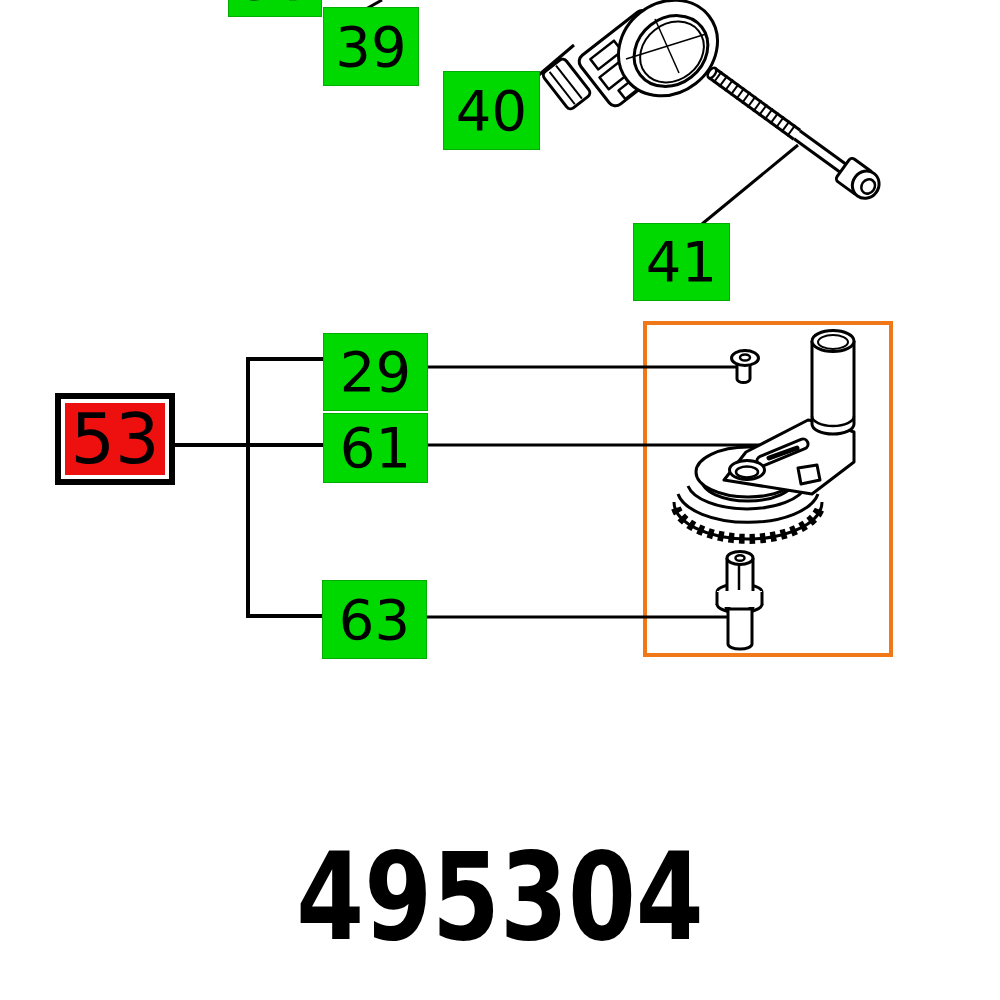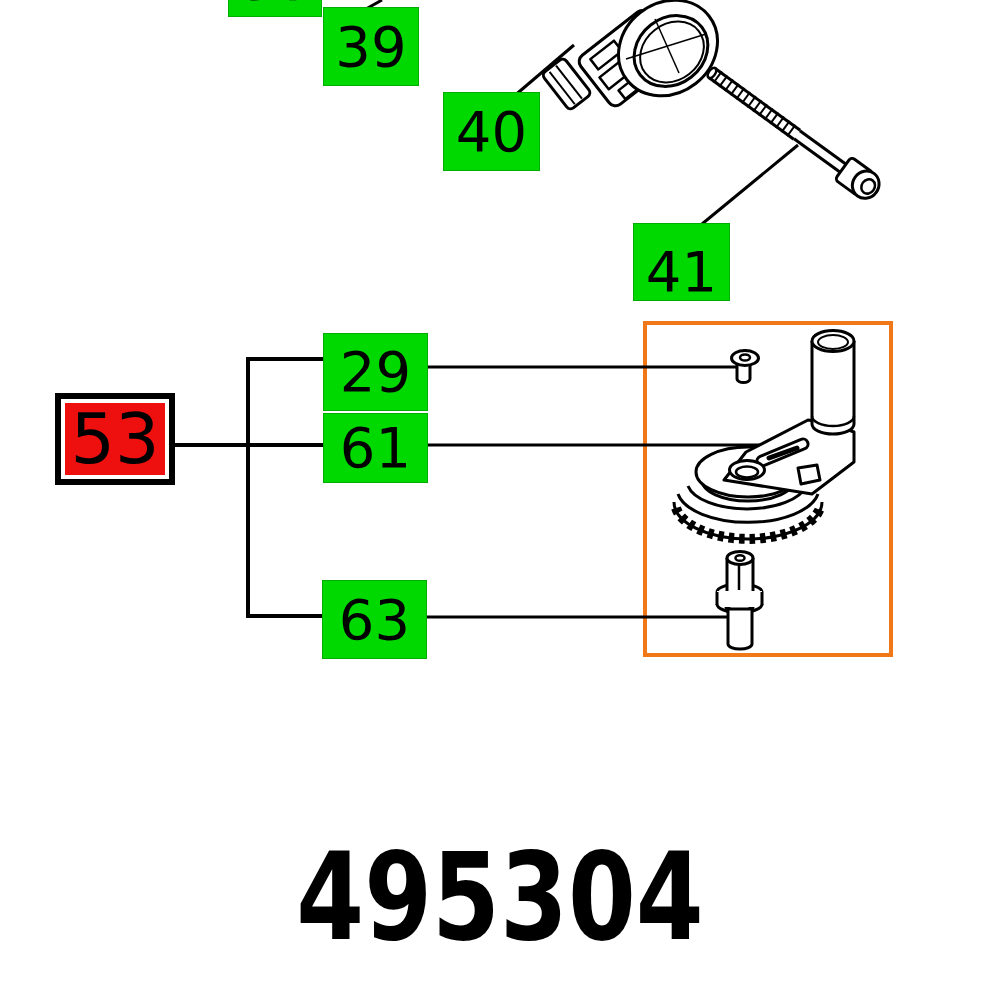--- a/index.html
+++ b/index.html
@@ -145,24 +145,24 @@
       <ellipse cx="740" cy="558" rx="4.5" ry="2.8" fill="none" stroke-width="2.5"></ellipse>
     </g>
   </svg>
 
   <div class="glabel" style="left:228px;top:-58px;width:94px;height:75px;">
     <span>38</span>
   </div>
   <div class="glabel" style="left:323px;top:7px;width:96px;height:79px;">
     <span>39</span>
   </div>
-  <div class="glabel" style="left:443px;top:92px;width:97px;height:79px;">
+  <div class="glabel" style="left:443px;top:71px;width:97px;height:79px;">
     <span>40</span>
   </div>
-  <div class="glabel" style="left:633px;top:223px;width:97px;height:78px;align-items:flex-end;">
+  <div class="glabel" style="left:633px;top:223px;width:97px;height:78px;">
     <span>41</span>
   </div>
   <div class="glabel" style="left:323px;top:333px;width:105px;height:78px;">
     <span>29</span>
   </div>
   <div class="glabel" style="left:323px;top:413px;width:105px;height:70px;">
     <span>61</span>
   </div>
   <div class="glabel" style="left:322px;top:580px;width:105px;height:79px;">
     <span>63</span>

